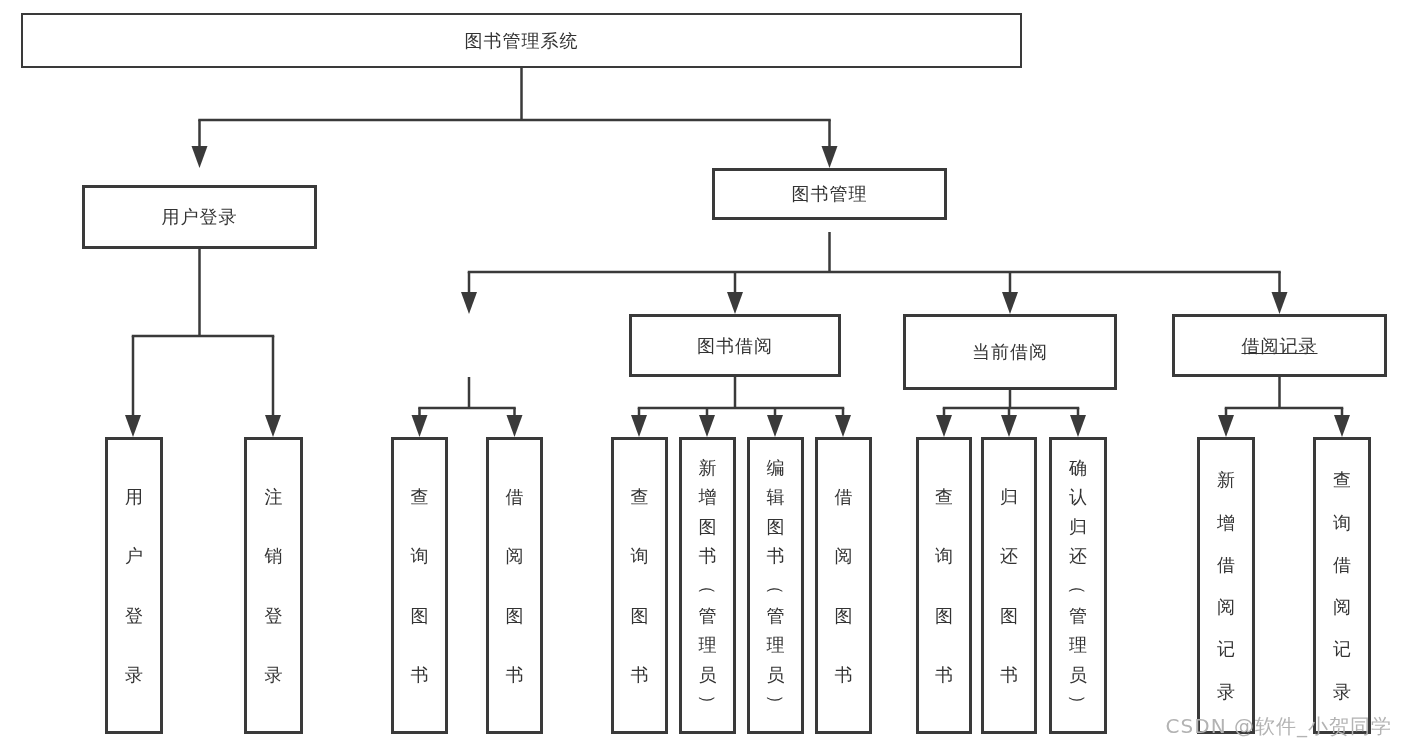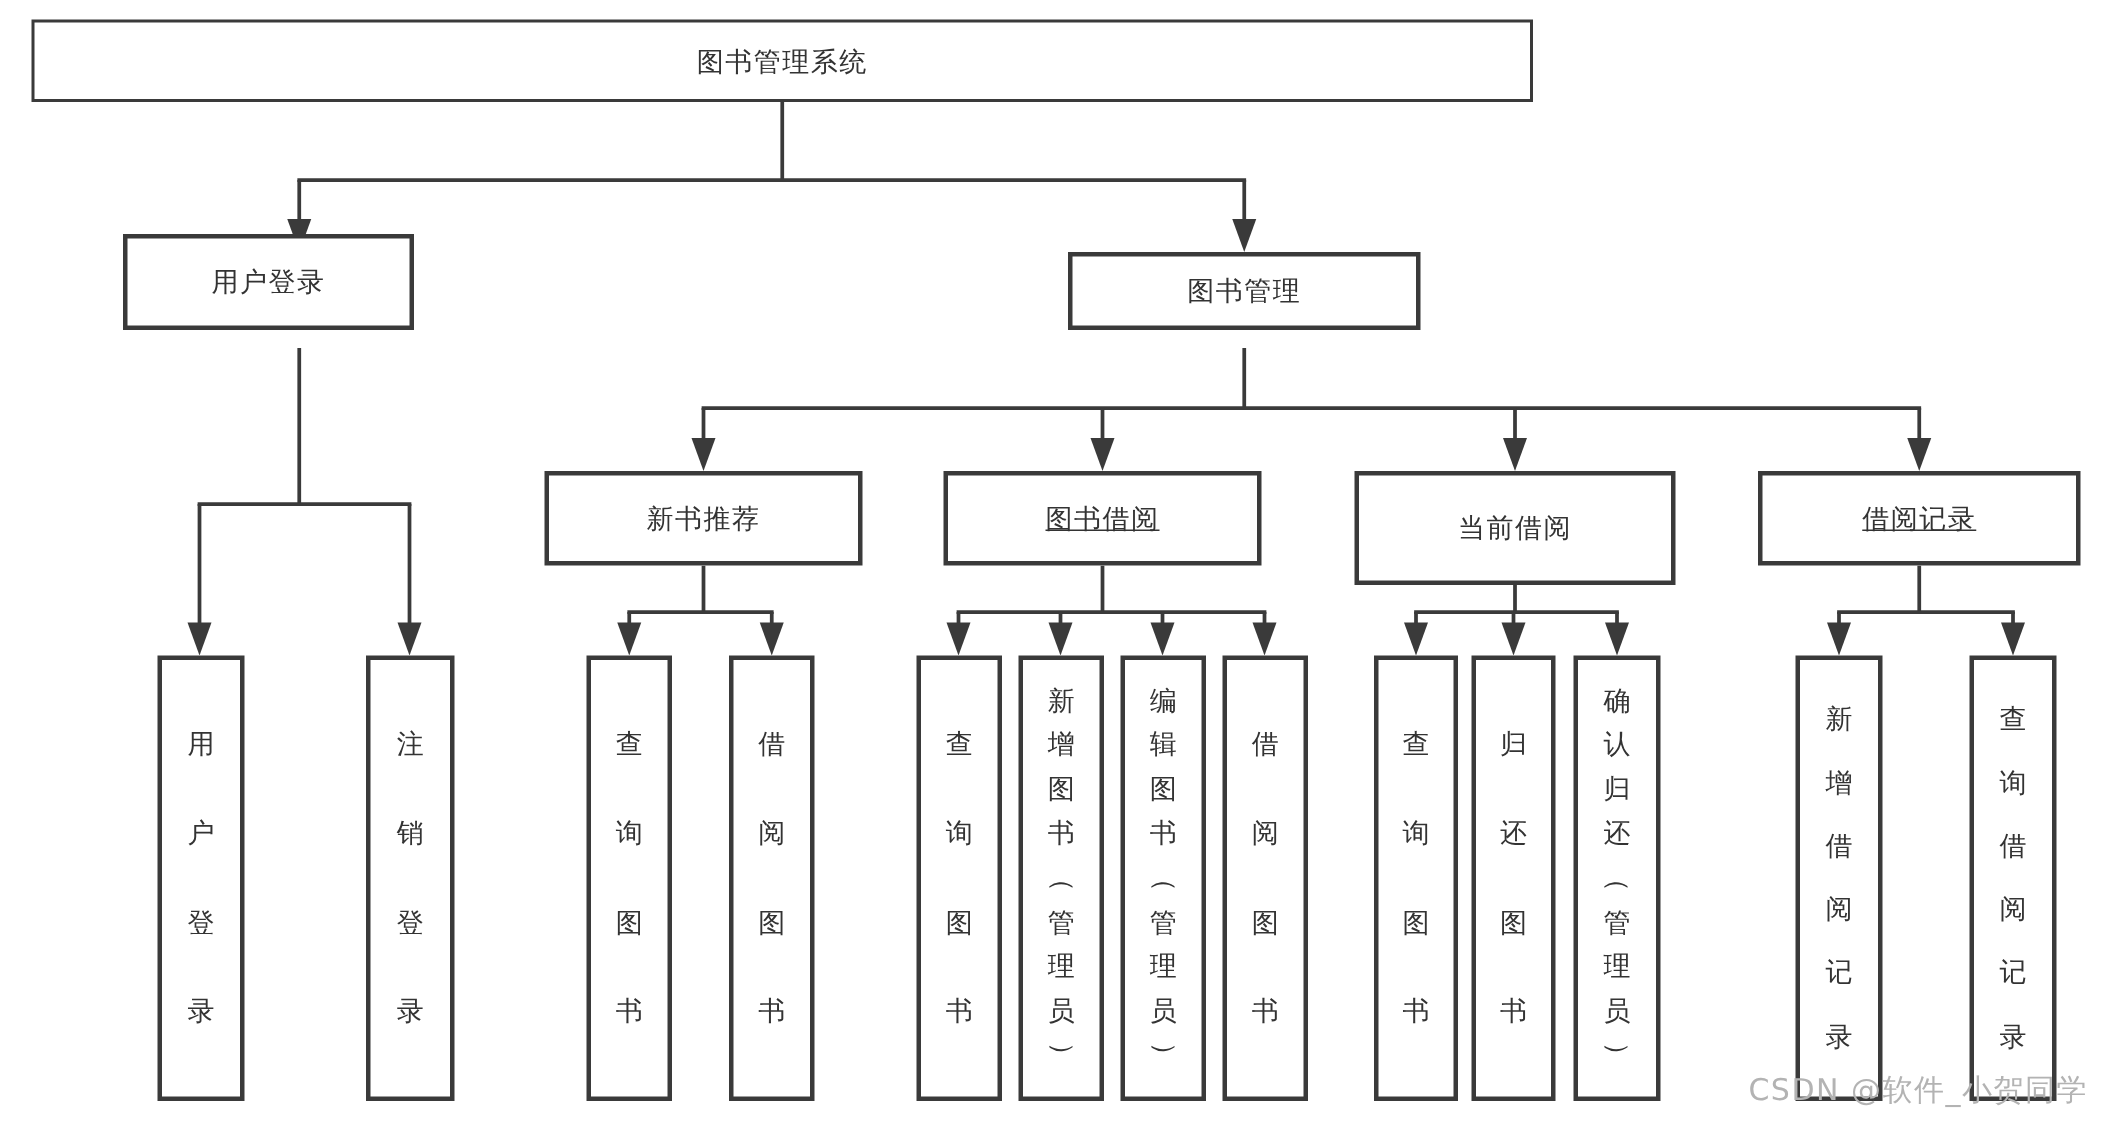--- a/index.html
+++ b/index.html
@@ -113,25 +113,24 @@
       <polygon points="936,415 952,415 944,437"></polygon>
       <polygon points="1001,415 1017,415 1009,437"></polygon>
       <polygon points="1070,415 1086,415 1078,437"></polygon>
       <polygon points="1218,415 1234,415 1226,437"></polygon>
       <polygon points="1334,415 1350,415 1342,437"></polygon>
     </g>
   </svg>
 
   <div class="box l1" style="left:21px; top:13px; width:1001px; height:55px;">图书管理系统</div>
 
-  <div class="box" style="left:82px; top:156px; width:194px; height:64px;">用户登录</div>
+  <div class="box" style="left:82px; top:185px; width:235px; height:64px;">用户登录</div>
   <div class="box" style="left:712px; top:168px; width:235px; height:52px;">图书管理</div>
 
-  <div class="box" style="left:363px; top:314px; width:212px; height:63px;">新书推荐</div>
-  <div class="box" style="left:629px; top:314px; width:212px; height:63px;text-decoration:underline;">图书借阅</div>
+  <div class="box" style="left:629px; top:314px; width:212px; height:63px;">图书借阅</div>
   <div class="box" style="left:903px; top:314px; width:214px; height:76px;">当前借阅</div>
   <div class="box" style="left:1172px; top:314px; width:215px; height:63px;text-decoration:underline;">借阅记录</div>
 
   <div class="box vbox vtext" style="left:105px; top:437px; width:58px; height:297px;">
       <span>用</span>
       <span>户</span>
       <span>登</span>
       <span>录</span>
     </div>
   <div class="box vbox vtext" style="left:244px; top:437px; width:59px; height:297px;">

